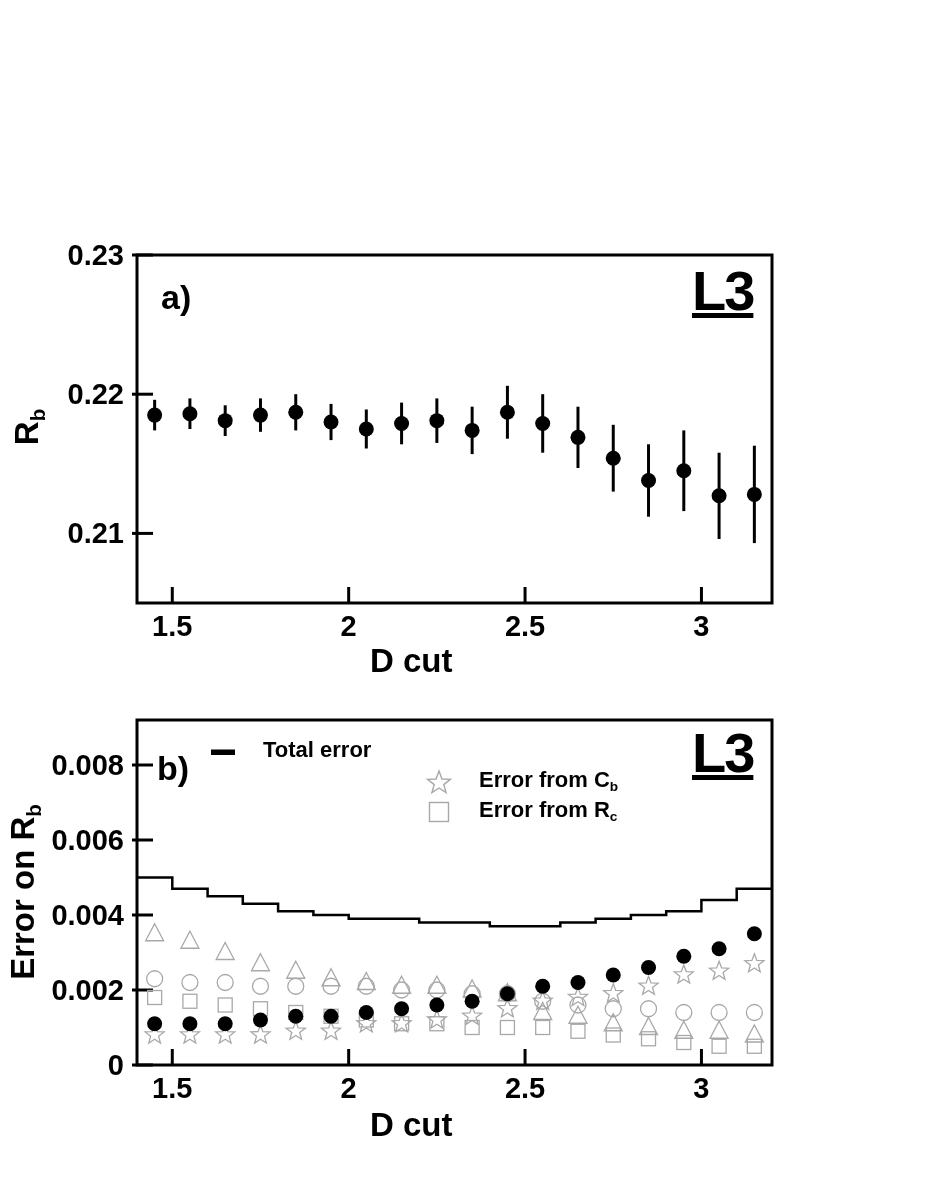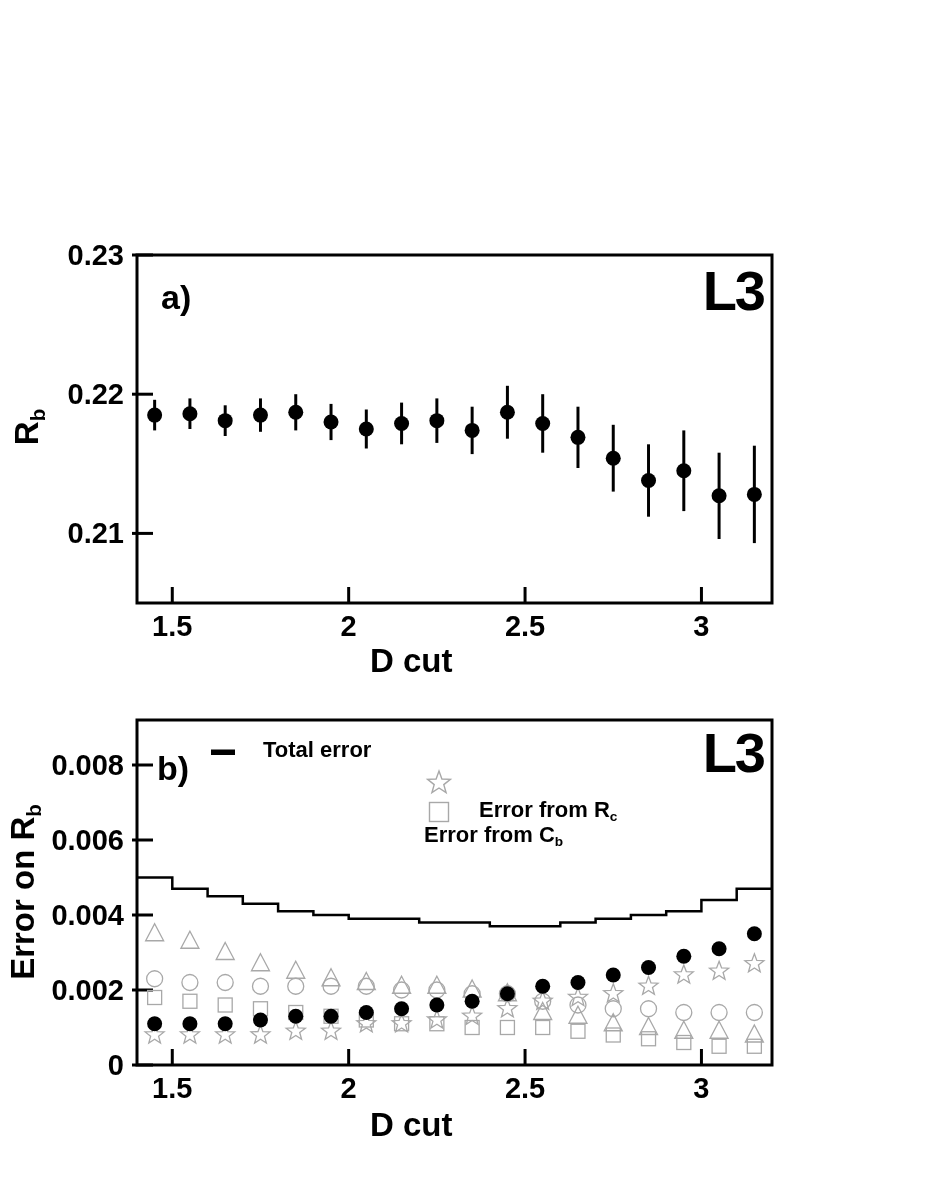--- a/index.html
+++ b/index.html
@@ -1,21 +1,21 @@
 <!DOCTYPE html>
 <html><head>
 <meta charset="utf-8">
 <style>
   html,body{margin:0;padding:0;background:#ffffff;}
   .figure{position:relative;width:926px;height:1199px;background:#ffffff;
           font-family:"Liberation Sans",sans-serif;color:#000;overflow:hidden;}
   .figure svg.main{position:absolute;left:0;top:0;}
   .ov{position:absolute;font-weight:bold;white-space:nowrap;}
   .panel-label{font-size:34px;}
-  .logo{font-size:56px;letter-spacing:-2px;width:72px;text-align:right;}
+  .logo{font-size:56px;letter-spacing:-2px;width:72px;text-align:left;text-decoration:underline;}
   .xlabel{font-size:33px;width:160px;}
   .ylabel{font-size:33px;width:300px;height:40px;text-align:center;
           transform:rotate(-90deg);}
   .sub{font-size:0.62em;font-weight:bold;vertical-align:-0.32em;}
   .legend-row{position:absolute;height:30px;display:flex;align-items:flex-start;gap:17px;}
   .legend-marker{width:38px;height:30px;flex:0 0 38px;}
   .legend-text{font-size:22px;font-weight:bold;margin-left:4px;white-space:nowrap;}
 </style>
 </head>
 <body>
@@ -216,21 +216,21 @@
   </div>
   <div class="ov xlabel" style="left:370px;top:1106px;">D cut</div>
 
   <div class="legend-row" style="left:204px;top:737px;">
     <svg class="legend-marker">
       <rect x="7" y="12.5" width="24" height="5.5" fill="#000"></rect>
     </svg>
     <span class="legend-text">Total error</span>
   </div>
 
-  <div class="legend-row" style="left:420px;top:767px;flex-direction:column;">
+  <div class="legend-row" style="left:420px;top:767px;">
     <svg class="legend-marker">
       <path d="M19,4 L21.9,12 L30.4,12.3 L23.8,17.6 L26.1,25.7 L19,21 L11.9,25.7 L14.2,17.6 L7.6,12.3 L16.1,12 Z" fill="none" stroke="#a8a8a8" stroke-width="1.4"></path>
     </svg>
     <span class="legend-text"><span>Error from </span><span>C</span><span class="sub">b</span></span>
   </div>
   <div class="legend-row" style="left:420px;top:797px;">
     <svg class="legend-marker">
       <rect x="9.5" y="5.5" width="19" height="19" fill="none" stroke="#a8a8a8" stroke-width="1.4"></rect>
     </svg>
     <span class="legend-text"><span>Error from </span><span>R</span><span class="sub">c</span></span>

